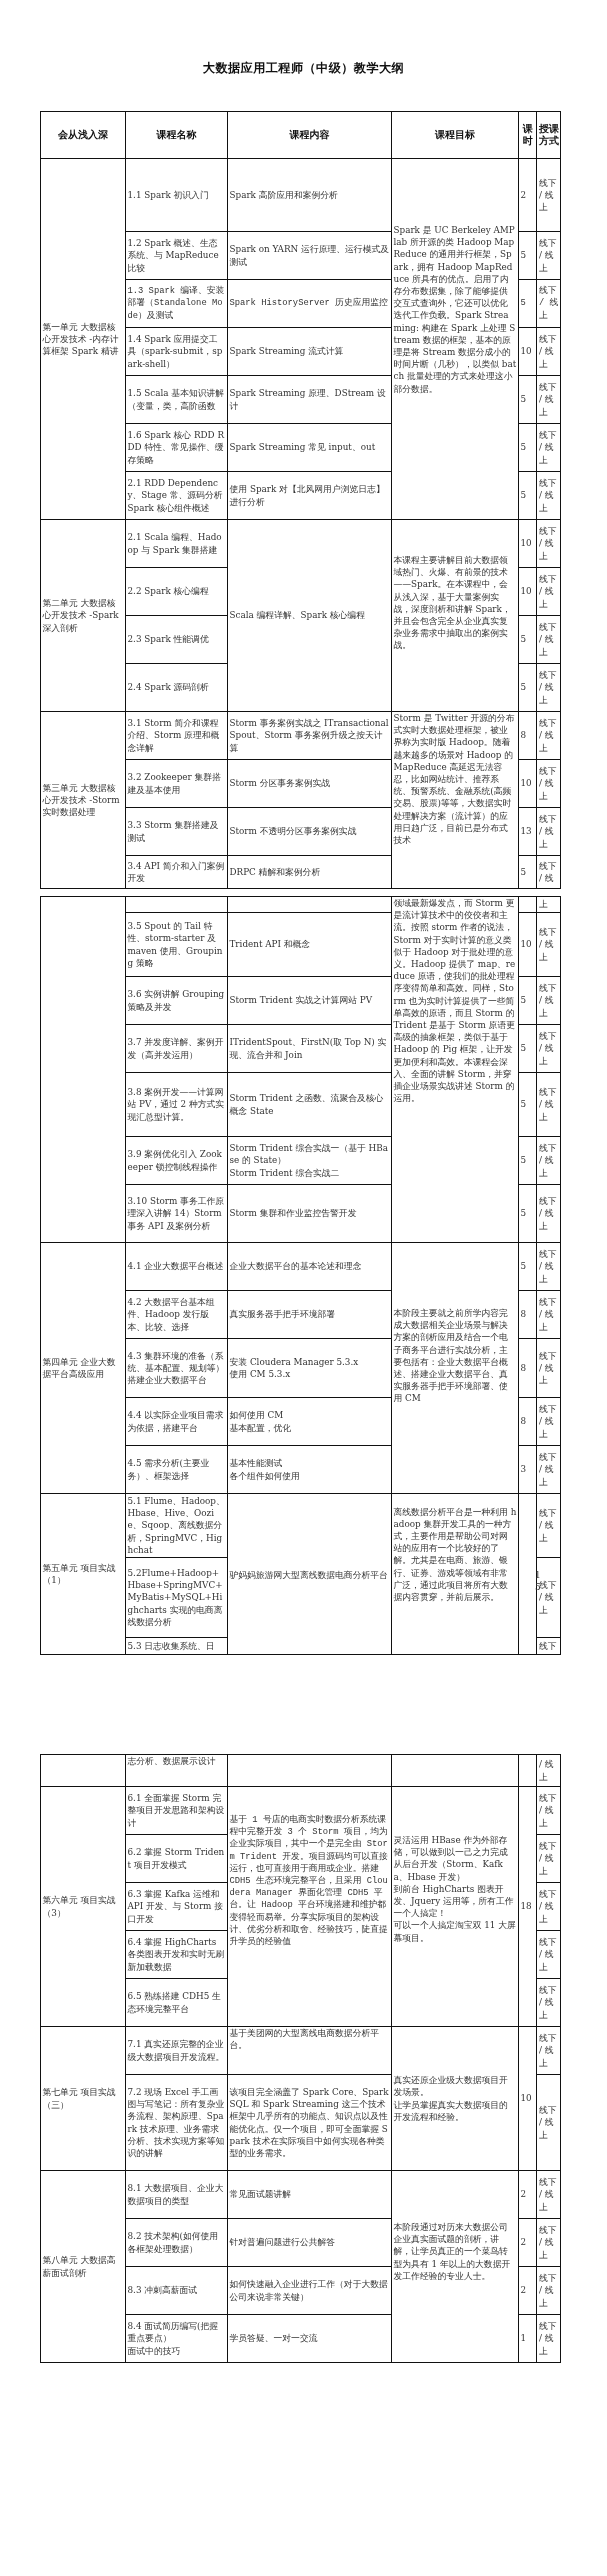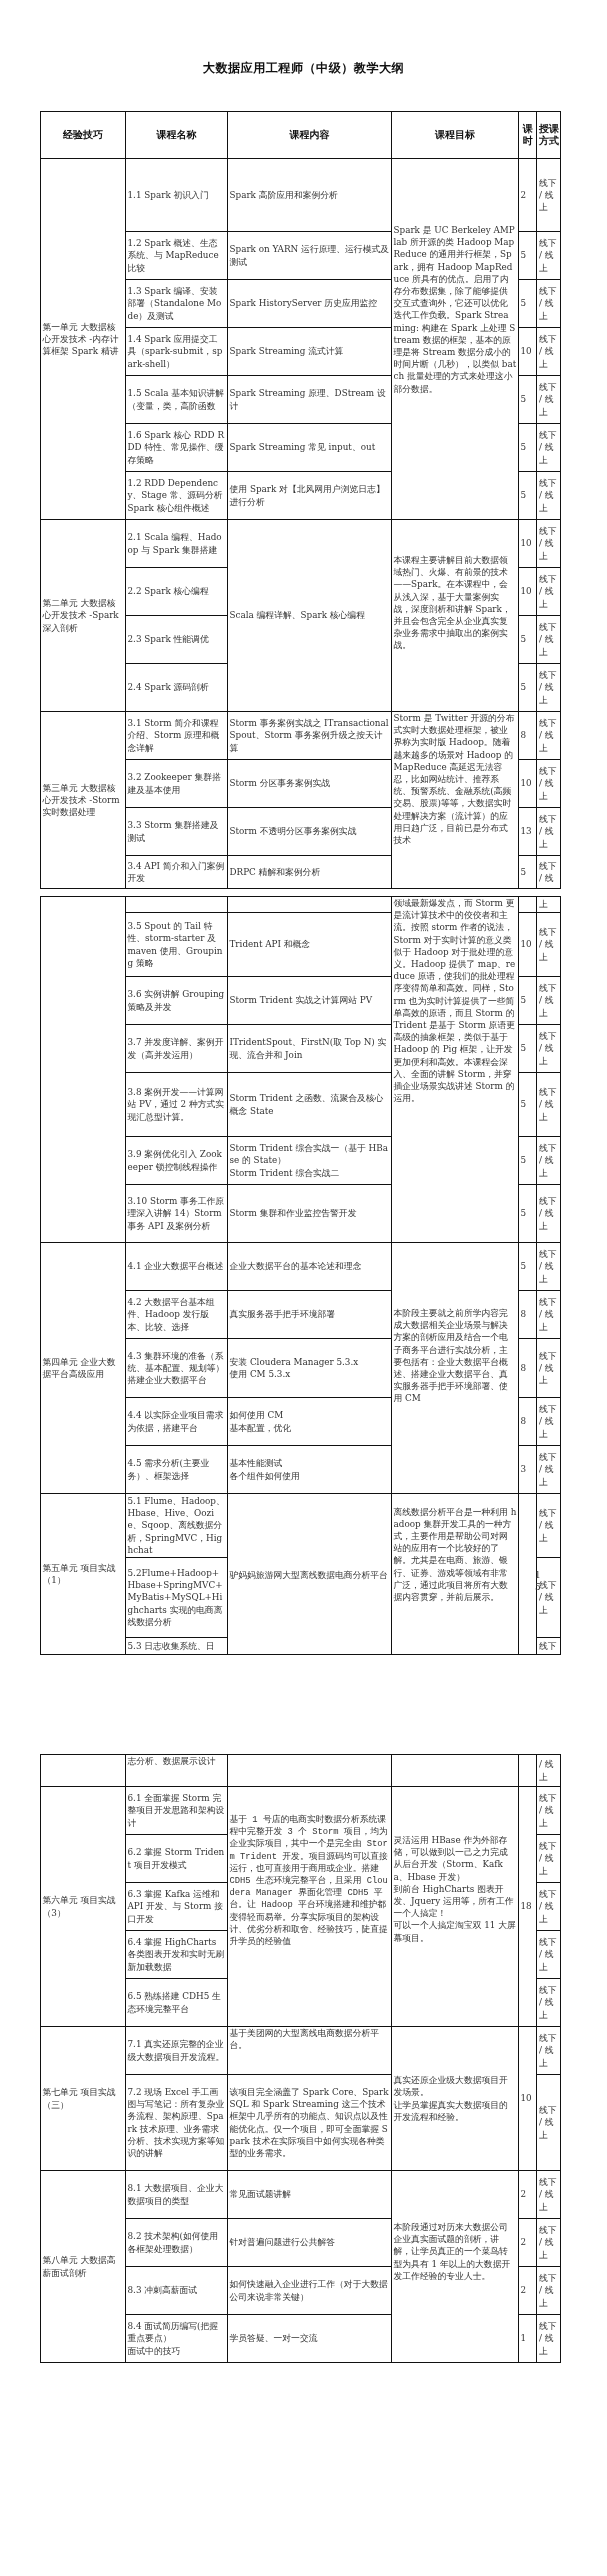--- a/index.html
+++ b/index.html
@@ -28,21 +28,21 @@
   <colgroup>
       <col class="c1">
       <col class="c2">
       <col class="c3">
       <col class="c4">
       <col class="c5">
       <col class="c6">
     </colgroup>
   <tbody>
       <tr style="height:47px;">
-    <th>经验技巧</th>
+    <th>会从浅入深</th>
     <th>课程名称</th>
     <th>课程内容</th>
     <th>课程目标</th>
     <th class="hdr-small">课时</th>
     <th class="hdr-small">授课方式</th>
   </tr>
 
   <tr style="height:73px;">
     <td class="mod" rowspan="7">第一单元 大数据核心开发技术 -内存计算框架 Spark 精讲</td>
     <td>1.1 Spark 初识入门</td>
@@ -50,21 +50,21 @@
     <td rowspan="7" style="vertical-align:top;padding-top:65px;">Spark 是 UC Berkeley AMP lab 所开源的类 Hadoop MapReduce 的通用并行框架，Spark，拥有 Hadoop MapReduce 所具有的优点。启用了内存分布数据集，除了能够提供交互式查询外，它还可以优化迭代工作负载。Spark Streaming: 构建在 Spark 上处理 Stream 数据的框架，基本的原理是将 Stream 数据分成小的时间片断（几秒），以类似 batch 批量处理的方式来处理这小部分数据。</td>
     <td class="hrs">2</td>
     <td class="mode">线下 / 线上</td>
   </tr>
   <tr style="height:48px;">
     <td>1.2 Spark 概述、生态系统、与 MapReduce 比较</td>
     <td>Spark on YARN 运行原理、运行模式及测试</td>
     <td class="hrs">5</td>
     <td class="mode">线下 / 线上</td>
   </tr>
-  <tr style="height:48px;">
+  <tr style="height:48px;font-family:Liberation Mono, monospace;">
     <td>1.3 Spark 编译、安装部署（Standalone Mode）及测试</td>
     <td>Spark HistoryServer 历史应用监控</td>
     <td class="hrs">5</td>
     <td class="mode">线下 / 线上</td>
   </tr>
   <tr style="height:48px;">
     <td>1.4 Spark 应用提交工具（spark-submit，spark-shell）</td>
     <td>Spark Streaming 流式计算</td>
     <td class="hrs">10</td>
     <td class="mode">线下 / 线上</td>
@@ -75,21 +75,21 @@
     <td class="hrs">5</td>
     <td class="mode">线下 / 线上</td>
   </tr>
   <tr style="height:48px;">
     <td>1.6 Spark 核心 RDD RDD 特性、常见操作、缓存策略</td>
     <td>Spark Streaming 常见 input、out</td>
     <td class="hrs">5</td>
     <td class="mode">线下 / 线上</td>
   </tr>
   <tr style="height:48px;">
-    <td>1.2 RDD Dependency、Stage 常、源码分析 Spark 核心组件概述</td>
+    <td>2.1 RDD Dependency、Stage 常、源码分析 Spark 核心组件概述</td>
     <td>使用 Spark 对【北风网用户浏览日志】进行分析</td>
     <td class="hrs">5</td>
     <td class="mode">线下 / 线上</td>
   </tr>
 
   <tr style="height:48px;">
     <td class="mod" rowspan="4">第二单元 大数据核心开发技术 -Spark 深入剖析</td>
     <td>2.1 Scala 编程、Hadoop 与 Spark 集群搭建</td>
     <td rowspan="4">Scala 编程详解、Spark 核心编程</td>
     <td rowspan="4" style="vertical-align:top;padding-top:34px;">本课程主要讲解目前大数据领域热门、火爆、有前景的技术——Spark。在本课程中，会从浅入深，基于大量案例实战，深度剖析和讲解 Spark，并且会包含完全从企业真实复杂业务需求中抽取出的案例实战。</td>

